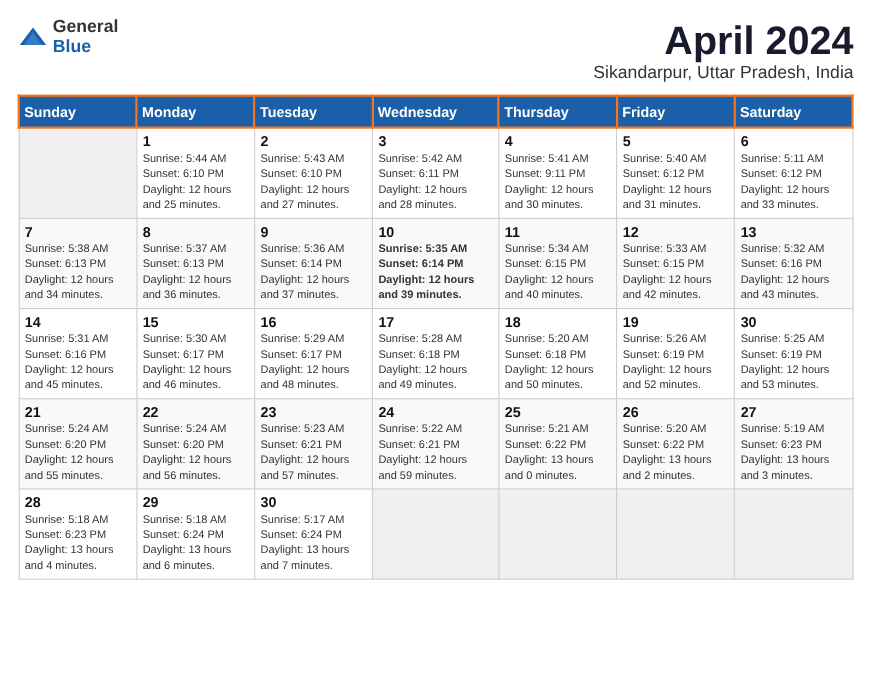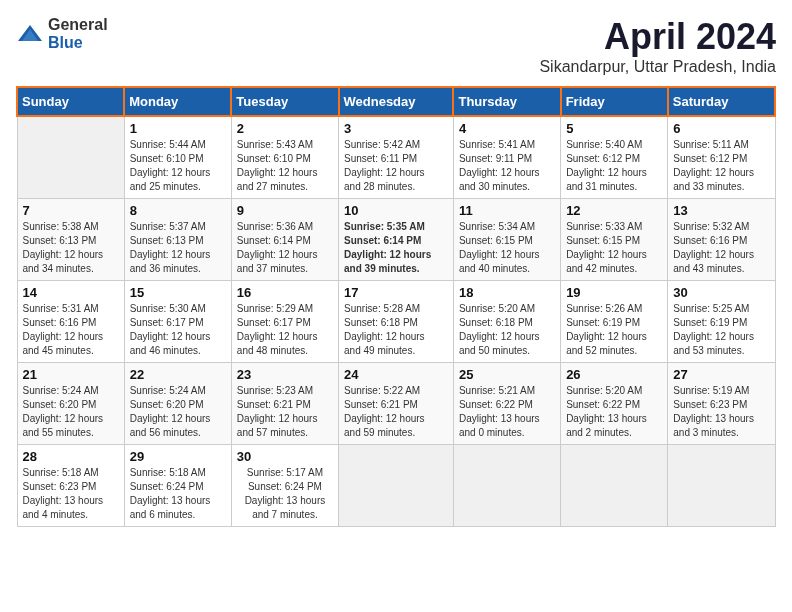--- a/index.html
+++ b/index.html
@@ -331,21 +331,21 @@
         </td>
         <td>
           <span class="day-number">29</span>
           <div class="day-info" style="white-space: pre-line;">Sunrise: 5:18 AM
 Sunset: 6:24 PM
 Daylight: 13 hours
 and 6 minutes.</div>
         </td>
         <td>
           <span class="day-number">30</span>
-          <div class="day-info" style="white-space: pre-line; text-align: center;">Sunrise: 5:17 AM
+          <div class="day-info" style="white-space: pre-line;">Sunrise: 5:17 AM
 Sunset: 6:24 PM
 Daylight: 13 hours
 and 7 minutes.</div>
         </td>
         <td class="empty-cell"></td>
         <td class="empty-cell"></td>
         <td class="empty-cell"></td>
         <td class="empty-cell"></td>
       </tr>
     </tbody>

